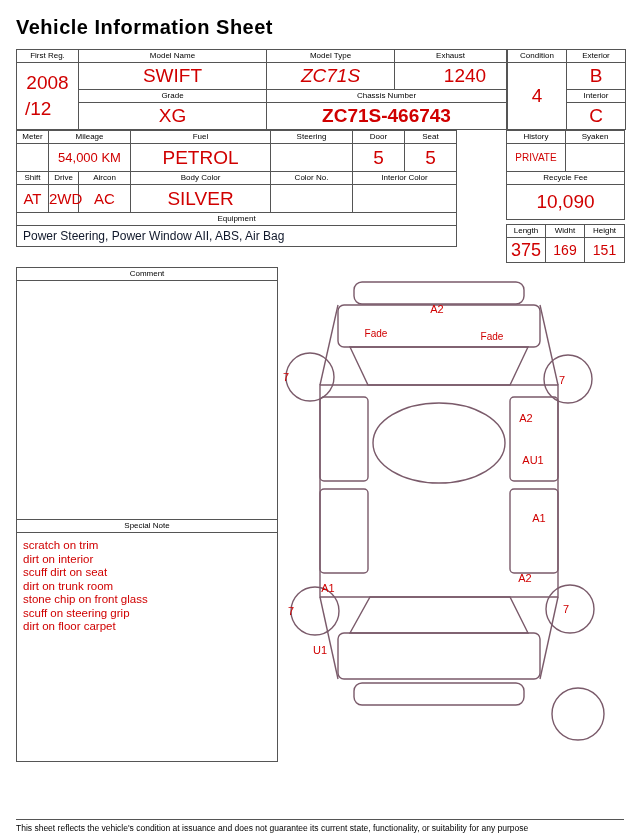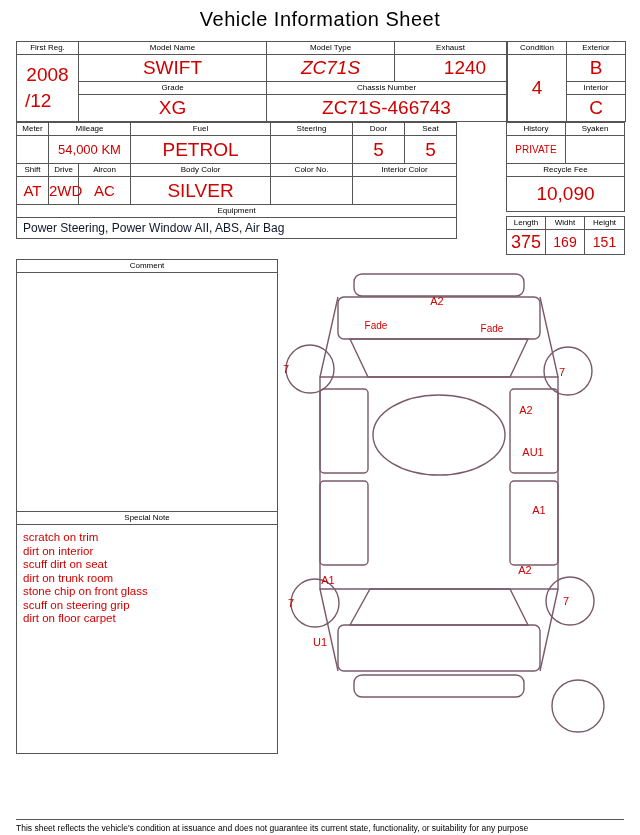--- a/index.html
+++ b/index.html
@@ -16,25 +16,24 @@
     overflow: hidden;
   }
   .sheet {
     width: 640px;
     height: 835px;
     position: relative;
     box-sizing: border-box;
     padding: 0 16px;
   }
   .title {
-    text-align: center;
     font-size: 20px;
-    font-weight: normal;
+    font-weight: bold;
     letter-spacing: 0.5px;
-    padding-top: 8px;
+    padding-top: 16px;
     padding-bottom: 10px;
     color: #000;
   }
   
   table {
     border-collapse: collapse;
     table-layout: fixed;
   }
   td {
     border: 1px solid #555;
@@ -158,21 +157,21 @@
         <td class="val big" style="height:26px;">SWIFT</td>
         <td class="val big" style="height:26px;font-style:italic;">ZC71S</td>
         <td class="val big" style="height:26px;padding-left:29px;">1240</td>
       </tr>
       <tr>
         <td class="lbl">Grade</td>
         <td class="lbl" colspan="2">Chassis Number</td>
       </tr>
       <tr>
         <td class="val big" style="height:26px;">XG</td>
-        <td class="val big" colspan="2" style="height:26px;">ZC71S-466743</td>
+        <td class="val big" colspan="2" style="height:26px;font-weight:bold;">ZC71S-466743</td>
       </tr>
     </tbody>
       </table>
 
     <table class="cond-tbl">
       <colgroup>
         <col style="width:59px">
         <col style="width:59px">
       </colgroup>
       <tbody>

